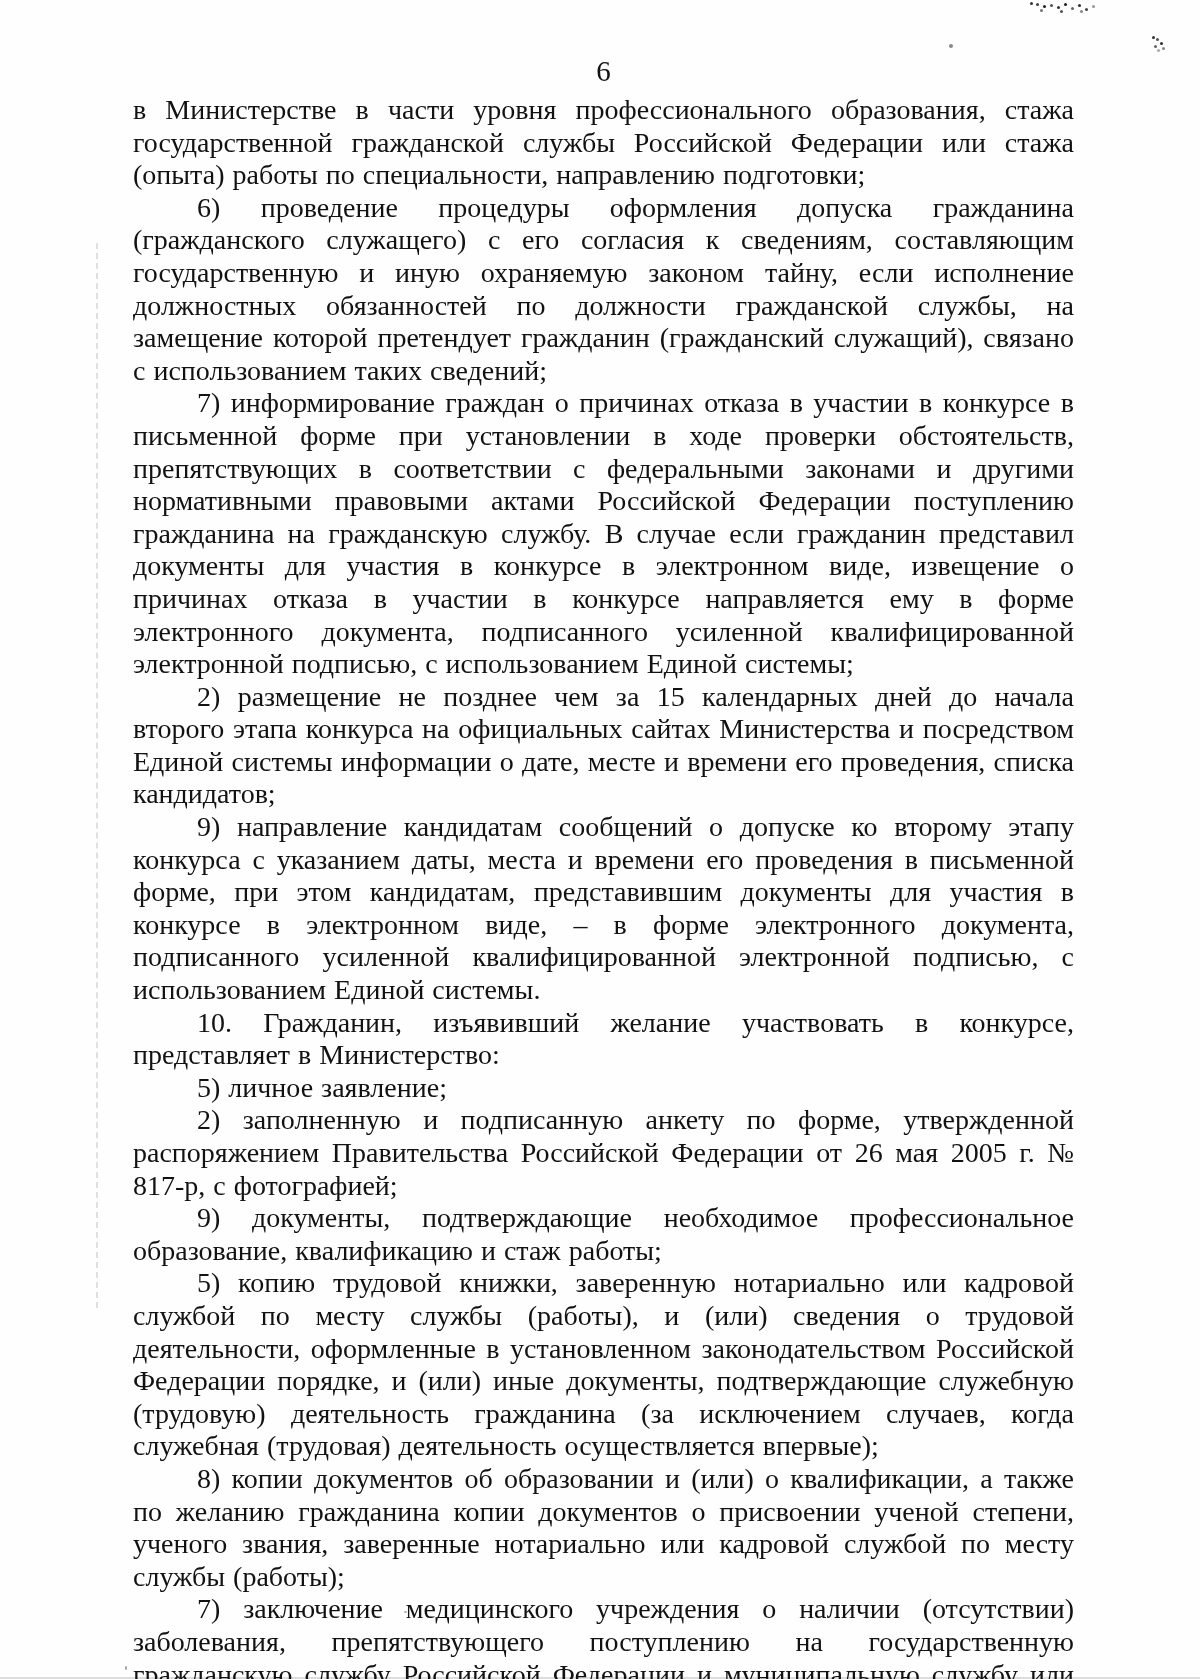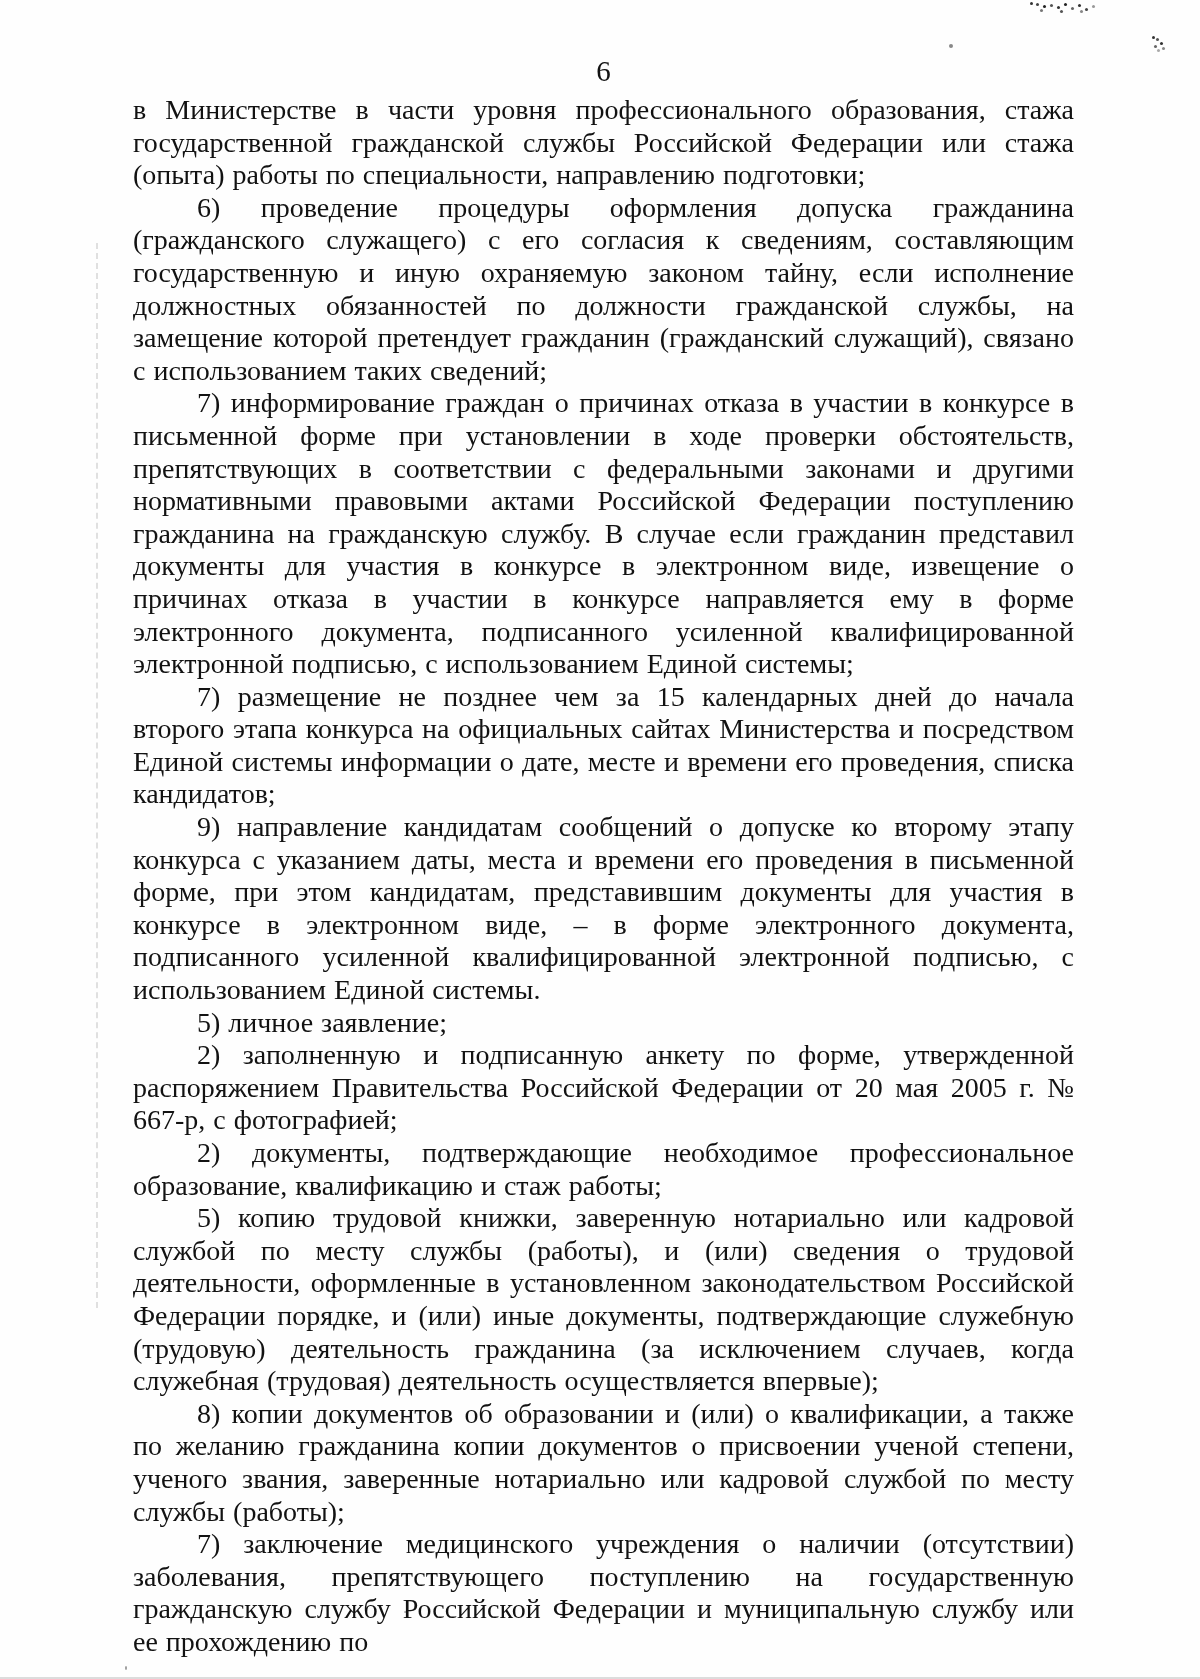--- a/index.html
+++ b/index.html
@@ -88,22 +88,23 @@
   <span class="noise noise-dot-e"></span>
   <div class="edge-dashes"></div>
   <div class="bottom-edge"></div>
 
   <div class="content">
     <div class="page-num">6</div>
 
     <p class="para continuation">в Министерстве в части уровня профессионального образования, стажа государственной гражданской службы Российской Федерации или стажа (опыта) работы по специальности, направлению подготовки;</p>
     <p class="para">6) проведение процедуры оформления допуска гражданина (гражданского служащего) с его согласия к сведениям, составляющим государственную и иную охраняемую законом тайну, если исполнение должностных обязанностей по должности гражданской службы, на замещение которой претендует гражданин (гражданский служащий), связано с использованием таких сведений;</p>
     <p class="para">7) информирование граждан о причинах отказа в участии в конкурсе в письменной форме при установлении в ходе проверки обстоятельств, препятствующих в соответствии с федеральными законами и другими нормативными правовыми актами Российской Федерации поступлению гражданина на гражданскую службу. В случае если гражданин представил документы для участия в конкурсе в электронном виде, извещение о причинах отказа в участии в конкурсе направляется ему в форме электронного документа, подписанного усиленной квалифицированной электронной подписью, с использованием Единой системы;</p>
-    <p class="para">7) размещение не позднее чем за 15 календарных дней до начала второго этапа конкурса на официальных сайтах Министерства и посредством Единой системы информации о дате, месте и времени его проведения, списка кандидатов;</p>
+    <p class="para">2) размещение не позднее чем за 15 календарных дней до начала второго этапа конкурса на официальных сайтах Министерства и посредством Единой системы информации о дате, месте и времени его проведения, списка кандидатов;</p>
     <p class="para">9) направление кандидатам сообщений о допуске ко второму этапу конкурса с указанием даты, места и времени его проведения в письменной форме, при этом кандидатам, представившим документы для участия в конкурсе в электронном виде, – в форме электронного документа, подписанного усиленной квалифицированной электронной подписью, с использованием Единой системы.</p>
+    <p class="para">10. Гражданин, изъявивший желание участвовать в конкурсе, представляет в Министерство:</p>
     <p class="para">5) личное заявление;</p>
-    <p class="para">2) заполненную и подписанную анкету по форме, утвержденной распоряжением Правительства Российской Федерации от 20 мая 2005 г. № 667-р, с фотографией;</p>
-    <p class="para">2) документы, подтверждающие необходимое профессиональное образование, квалификацию и стаж работы;</p>
+    <p class="para">2) заполненную и подписанную анкету по форме, утвержденной распоряжением Правительства Российской Федерации от 26 мая 2005 г. № 817-р, с фотографией;</p>
+    <p class="para">9) документы, подтверждающие необходимое профессиональное образование, квалификацию и стаж работы;</p>
     <p class="para">5) копию трудовой книжки, заверенную нотариально или кадровой службой по месту службы (работы), и (или) сведения о трудовой деятельности, оформленные в установленном законодательством Российской Федерации порядке, и (или) иные документы, подтверждающие служебную (трудовую) деятельность гражданина (за исключением случаев, когда служебная (трудовая) деятельность осуществляется впервые);</p>
     <p class="para">8) копии документов об образовании и (или) о квалификации, а также по желанию гражданина копии документов о присвоении ученой степени, ученого звания, заверенные нотариально или кадровой службой по месту службы (работы);</p>
     <p class="para">7) заключение медицинского учреждения о наличии (отсутствии) заболевания, препятствующего поступлению на государственную гражданскую службу Российской Федерации и муниципальную службу или ее прохождению по</p>
   </div>
 </div>
 
 </body></html>

